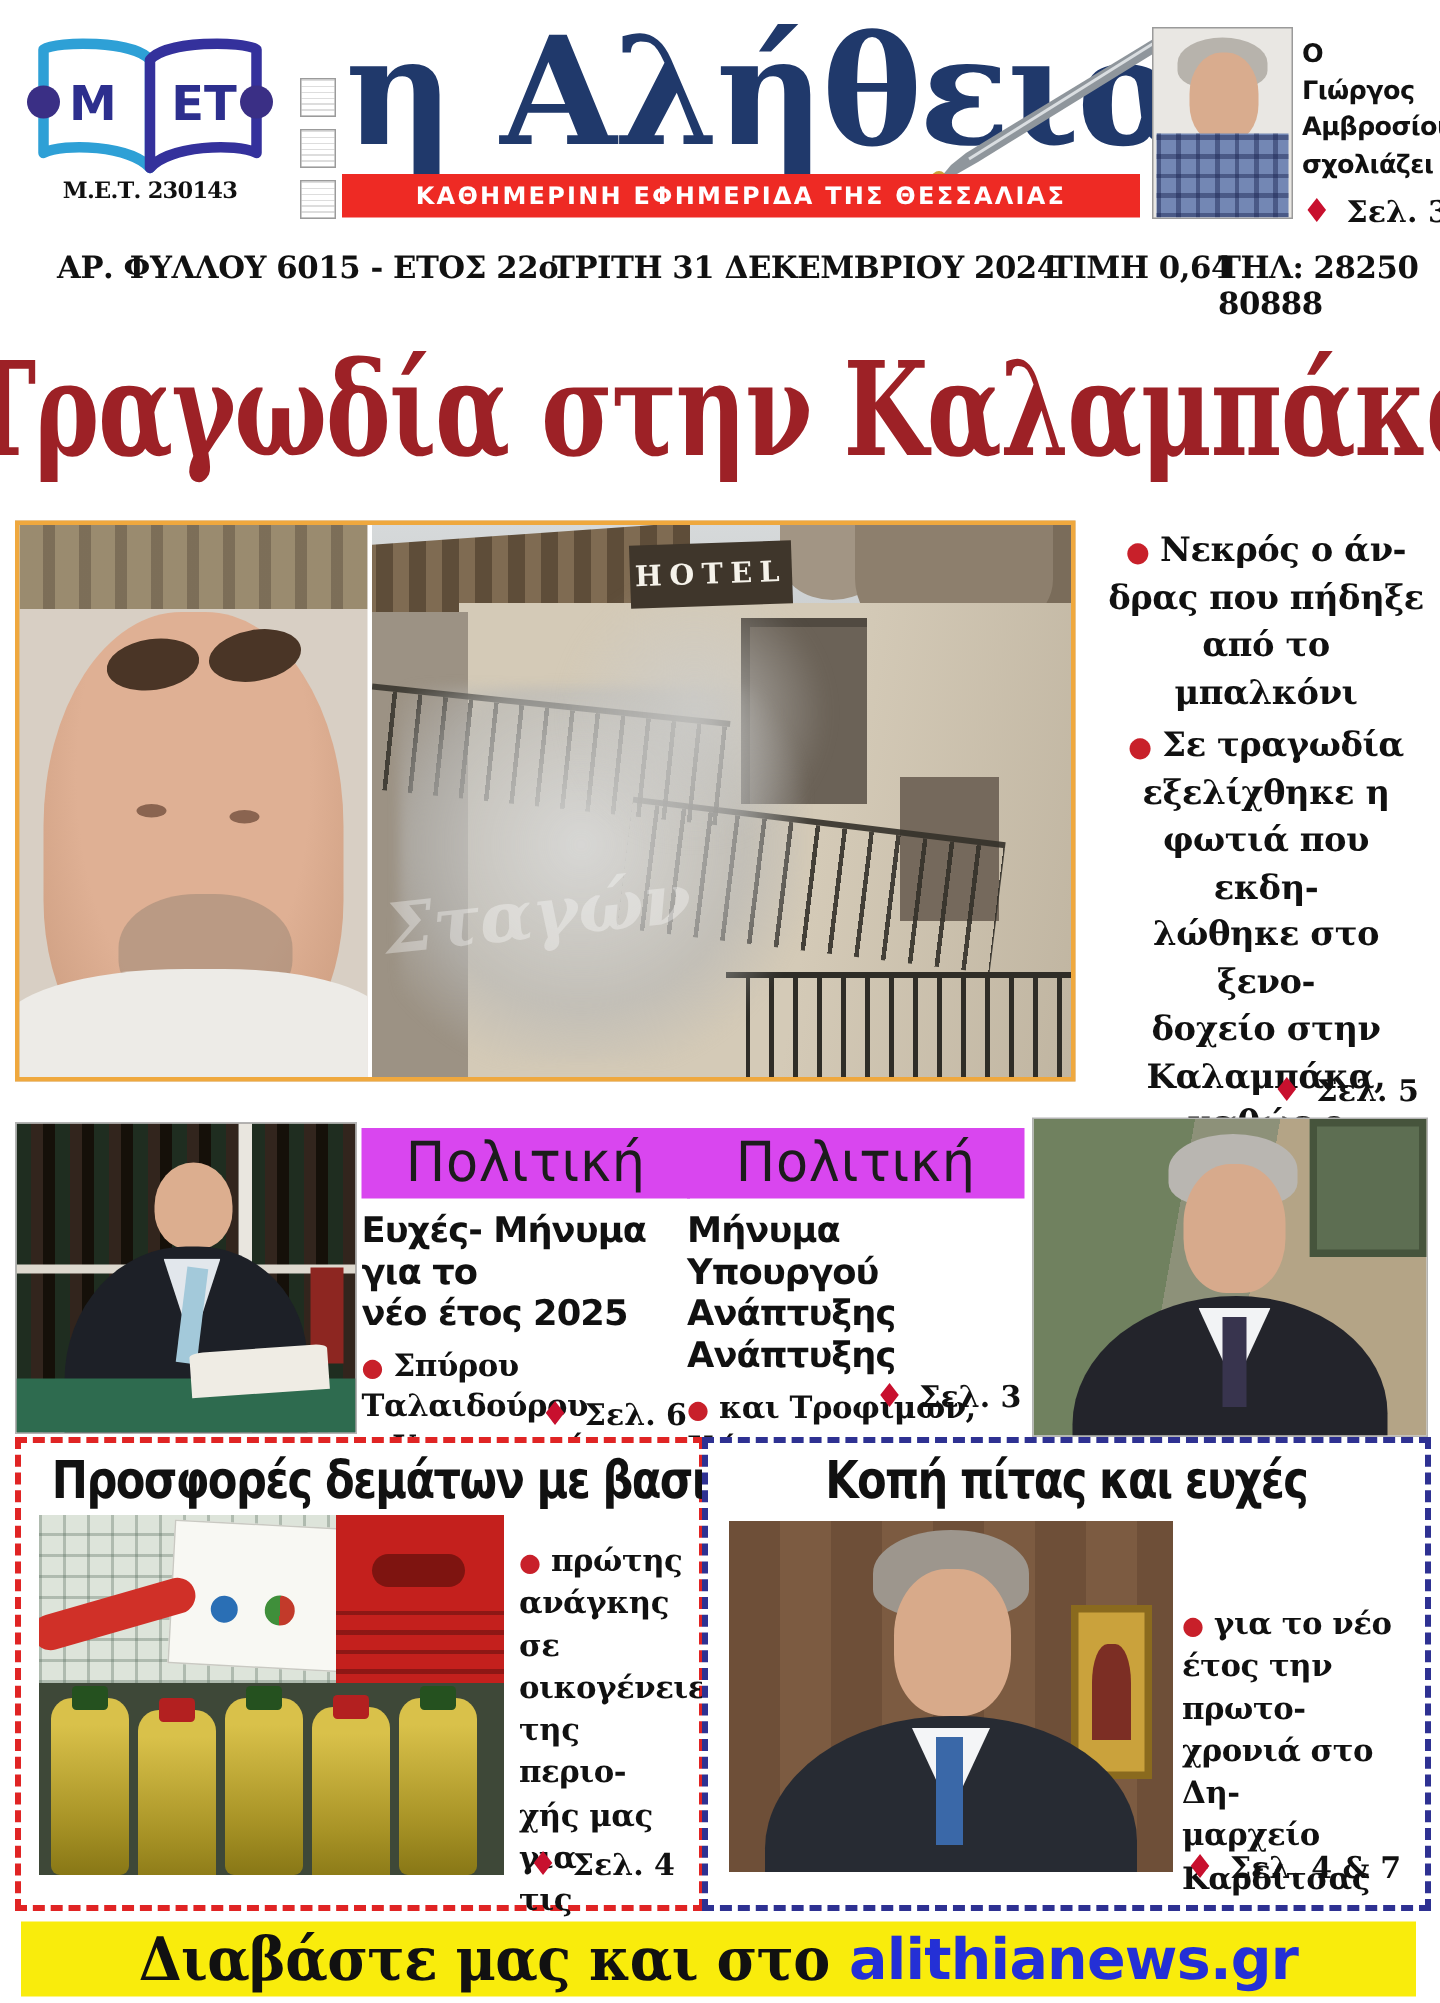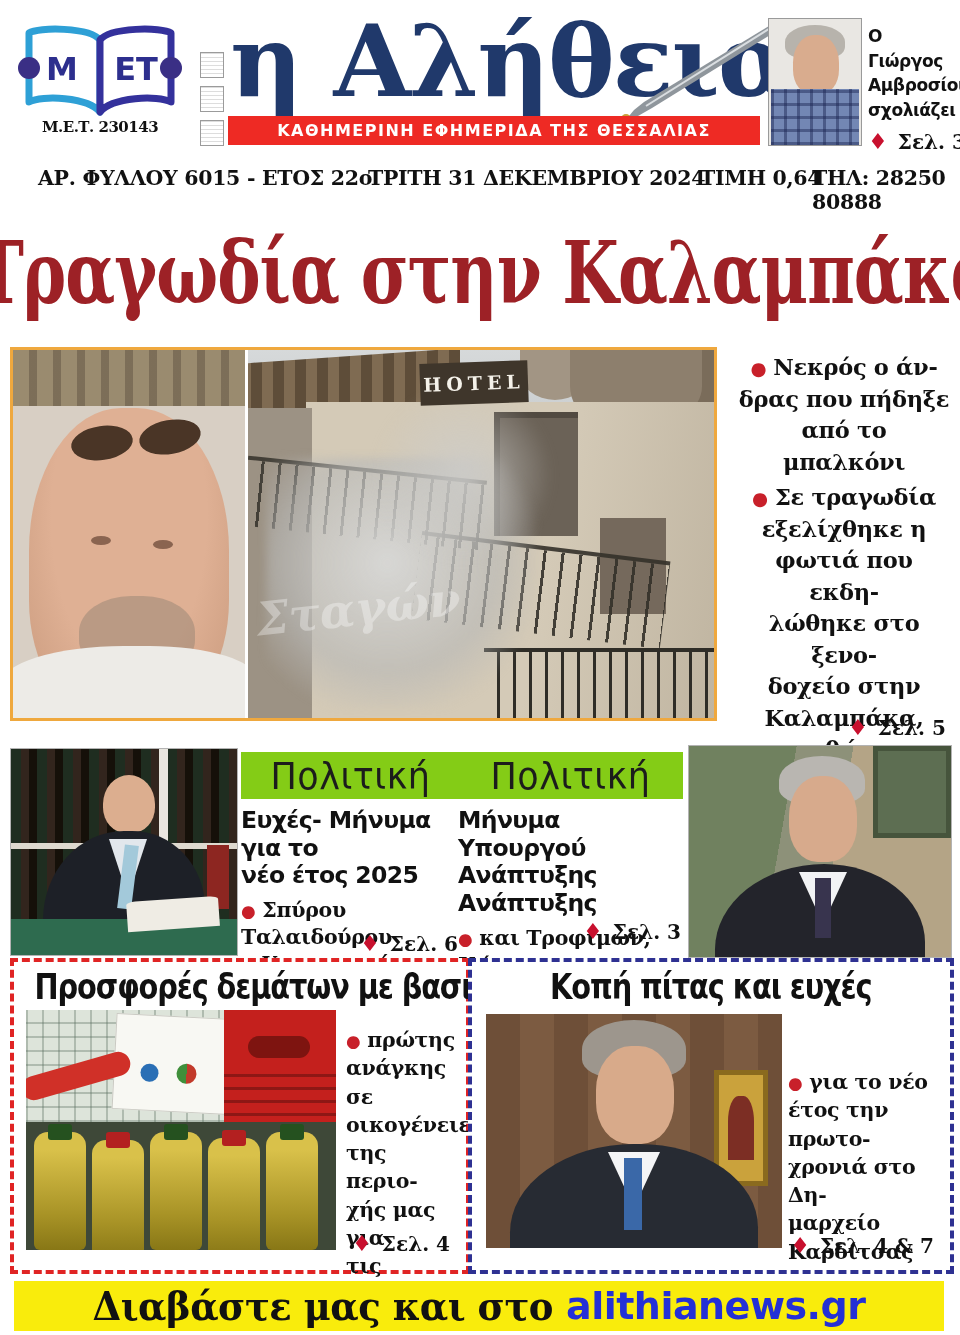--- a/index.html
+++ b/index.html
@@ -94,21 +94,21 @@
   .pl-head{left:92px;top:26px;width:52px;height:58px;background:#dcae8f;border-radius:50% 50% 44% 44%;}
   .pl-suit{left:32px;top:82px;width:162px;height:124px;background:#1d2027;border-radius:50% 45% 0 0/72% 62% 0 0;}
   .pl-shirt{left:98px;top:90px;width:38px;height:58px;background:#e2e7ec;clip-path:polygon(0 0,100% 0,50% 100%);}
   .pl-tie{left:110px;top:96px;width:14px;height:64px;background:#a3c9da;transform:rotate(7deg);}
   .pl-desk{left:0;top:170px;width:226px;height:36px;background:#2e6b4f;}
   .pl-book{left:116px;top:150px;width:92px;height:30px;background:#efece4;border-radius:10% 10% 0 0;transform:rotate(-4deg);}
 
   .pol-col{width:220px;}
   .pol2{left:241px;top:752px;width:219px;height:208px;}
   .pol3{left:458px;top:752px;width:225px;height:208px;}
-  .banner{height:47px;background:#84cc16;display:flex;align-items:center;justify-content:center;}
+  .banner{height:47px;background:#d946ef;display:flex;align-items:center;justify-content:center;}
   .banner span{font-family:"DejaVu Sans",sans-serif;font-weight:normal;font-size:35px;color:#1c1c1c;letter-spacing:0.5px;
                transform:scaleY(1.05);}
   .pol-head{margin-top:8px;font-family:"DejaVu Sans",sans-serif;font-weight:bold;font-size:23.5px;line-height:1.18;
             letter-spacing:-0.6px;white-space:pre-line;}
   .pol-bullet{margin-top:7px;font-weight:bold;font-size:20.5px;line-height:1.32;letter-spacing:-0.3px;}
   .pol-pageref{position:absolute;right:2px;bottom:4px;}
   .pol3 .pol-pageref{bottom:16px;}
 
   .pol-photo-right{left:688px;top:745px;width:262px;height:211px;border:1px solid #b3b3b3;overflow:hidden;
       background:linear-gradient(100deg,#70815f 0 36%,#8d9179 36% 55%,#b4a486 55%);}

